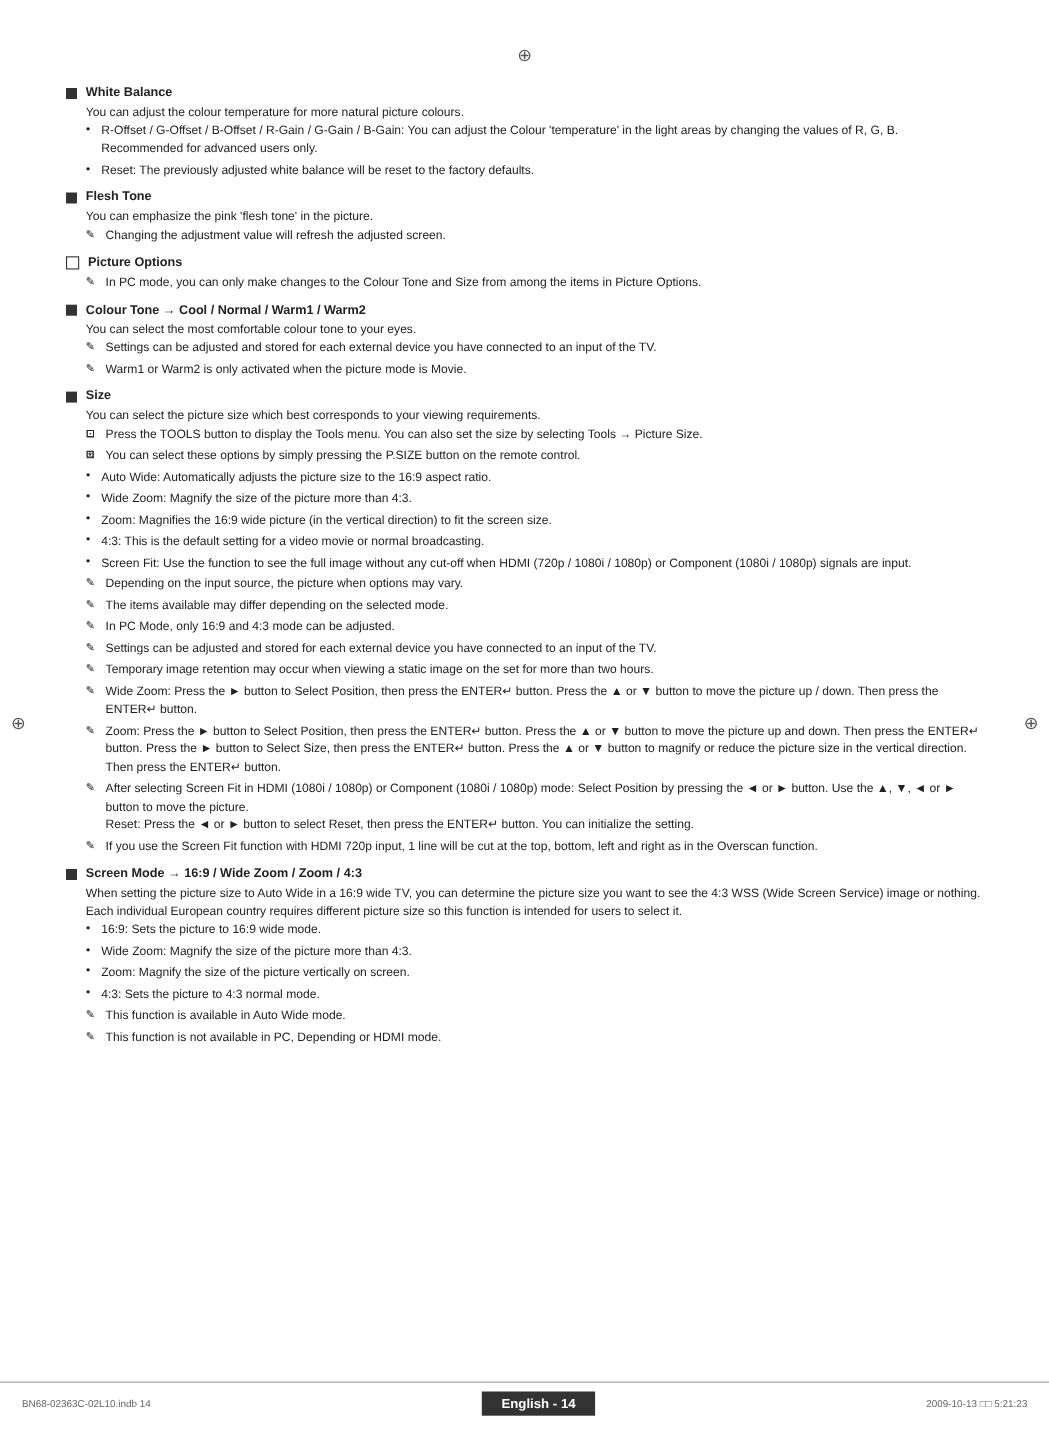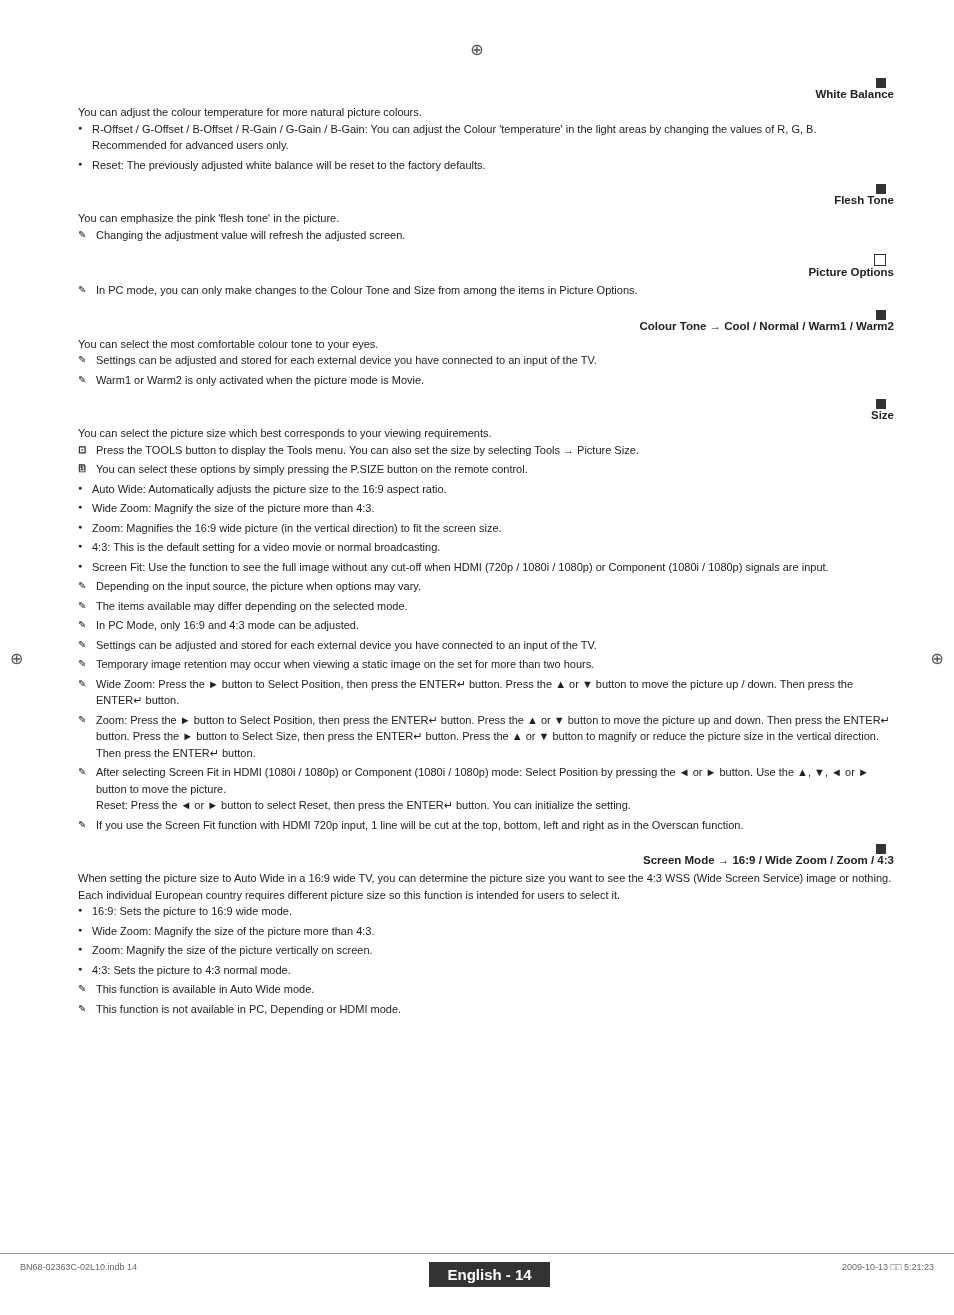--- a/index.html
+++ b/index.html
@@ -22,23 +22,22 @@
       text-align: center;
       font-size: 16px;
       margin-bottom: 18px;
       color: #555;
     }
     .section {
       margin-bottom: 10px;
     }
     .section-header {
       display: flex;
-      align-items: flex-end;
+      align-items: center;
       margin-bottom: 4px;
-      flex-direction: column;
     }
     .square-bullet {
       display: inline-block;
       width: 10px;
       height: 10px;
       background: #333;
       margin-right: 8px;
       margin-top: 1px;
       flex-shrink: 0;
     }
@@ -102,33 +101,33 @@
     b, strong {
       font-weight: normal;
     }
     .footer {
       position: absolute;
       bottom: 20px;
       left: 0;
       right: 0;
       display: flex;
       justify-content: space-between;
-      align-items: flex-start;
+      align-items: center;
       padding: 8px 20px;
       border-top: 1px solid #999;
     }
     .footer-left {
       font-size: 9px;
       color: #666;
     }
     .footer-center {
       background: #333;
       color: #fff;
       padding: 4px 18px;
-      font-size: 15px;
+      font-size: 12px;
       font-weight: bold;
     }
     .footer-right {
       font-size: 9px;
       color: #666;
     }
     .left-margin-icon {
       position: absolute;
       left: 10px;
       font-size: 16px;

